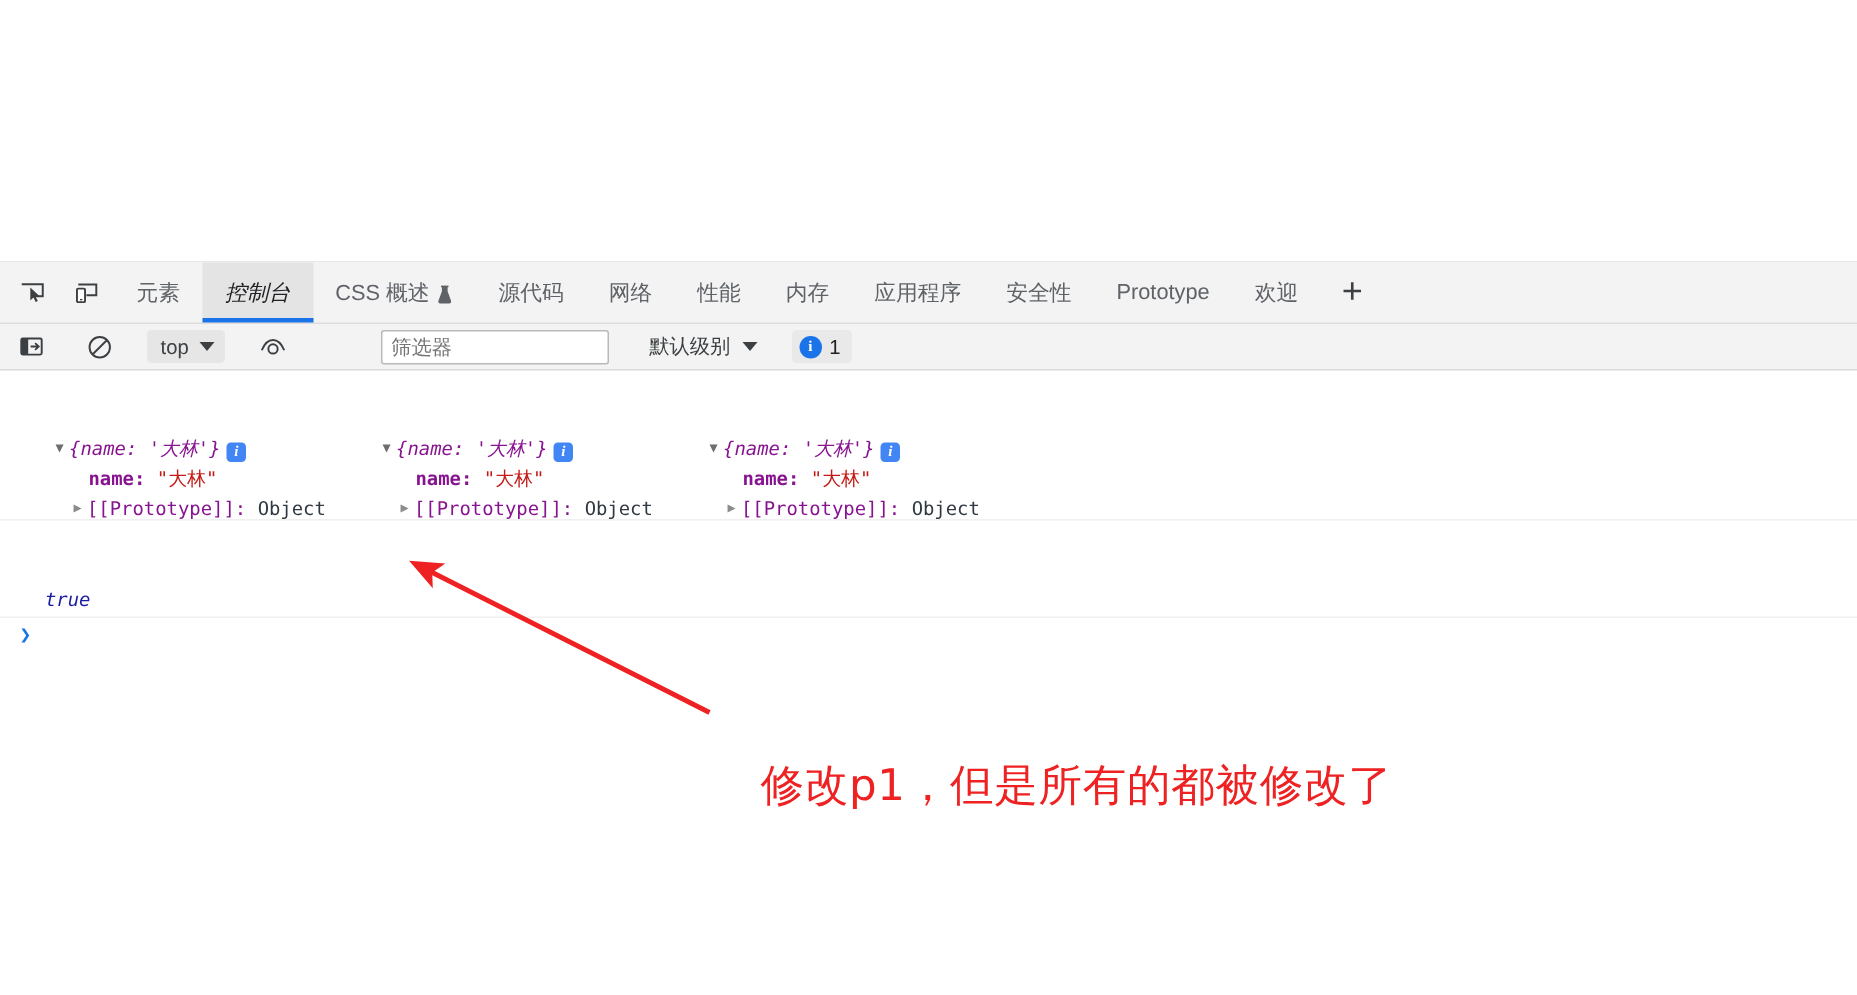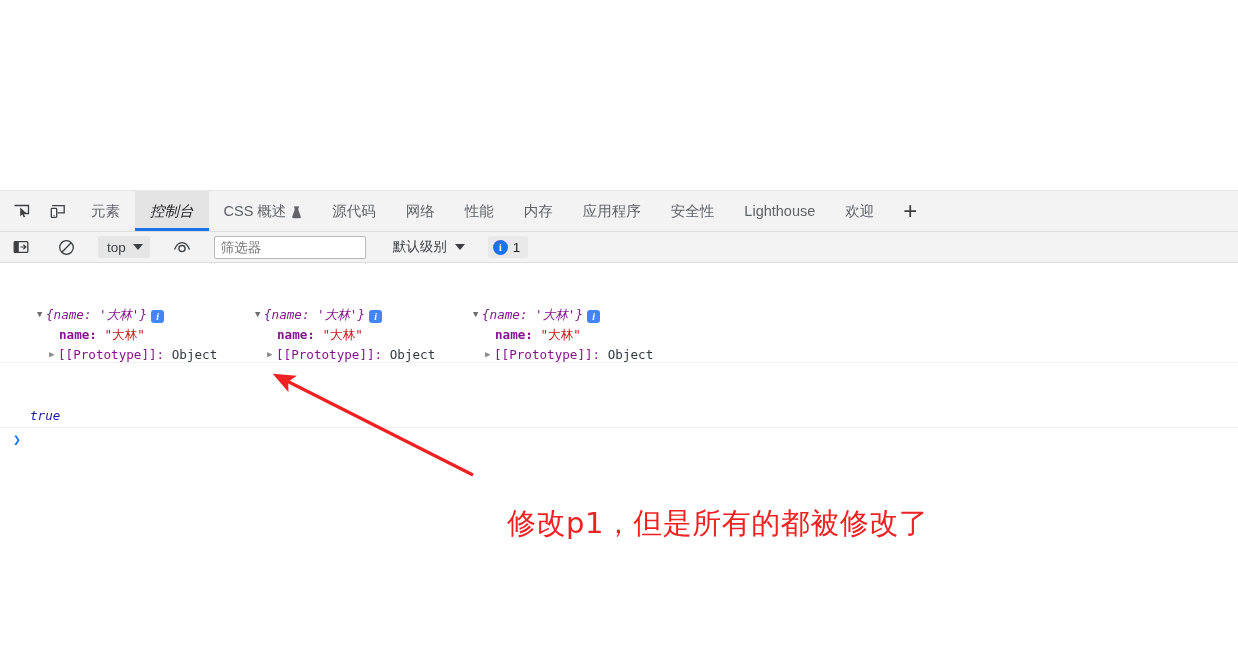--- a/index.html
+++ b/index.html
@@ -20,21 +20,21 @@
   .page-viewport {
     position: absolute;
     left: 0; top: 0;
     width: 1238px; height: 190px;
     background: #ffffff;
   }
 
   
   .devtools {
     position: absolute;
-    left: 0; top: 190px;
+    left: 0; top: 174px;
     width: 1238px; height: 473px;
     background: #ffffff;
     border-top: 1px solid #e8e8e8;
   }
 
   
   .tabstrip {
     position: relative;
     height: 41px;
     background: #f3f3f3;
@@ -130,20 +130,21 @@
     width: 152px;
     height: 23px;
     border: 1px solid #b9b9b9;
     border-radius: 2px;
     background: #ffffff;
     font-size: 13.5px;
     color: #5f6368;
     padding: 0 6px;
     font-family: "Liberation Sans", sans-serif;
     outline: none;
+    margin-left: 40px;
   }
   .filter-input::placeholder { color: #757575; }
   .level-select {
     display: flex;
     align-items: center;
     gap: 8px;
     font-size: 13.5px;
     color: #3c4043;
     cursor: pointer;
     padding: 0 4px 0 8px;
@@ -341,21 +342,21 @@
 
         <div class="tab">
           <span>应用程序</span>
         </div>
 
         <div class="tab">
           <span>安全性</span>
         </div>
 
         <div class="tab">
-          <span>Lighthouse</span>
+          <span>Prototype</span>
         </div>
 
         <div class="tab">
           <span>欢迎</span>
         </div>
 
         <div class="tab plus">
           <span>+</span>
         </div>
       </div>

